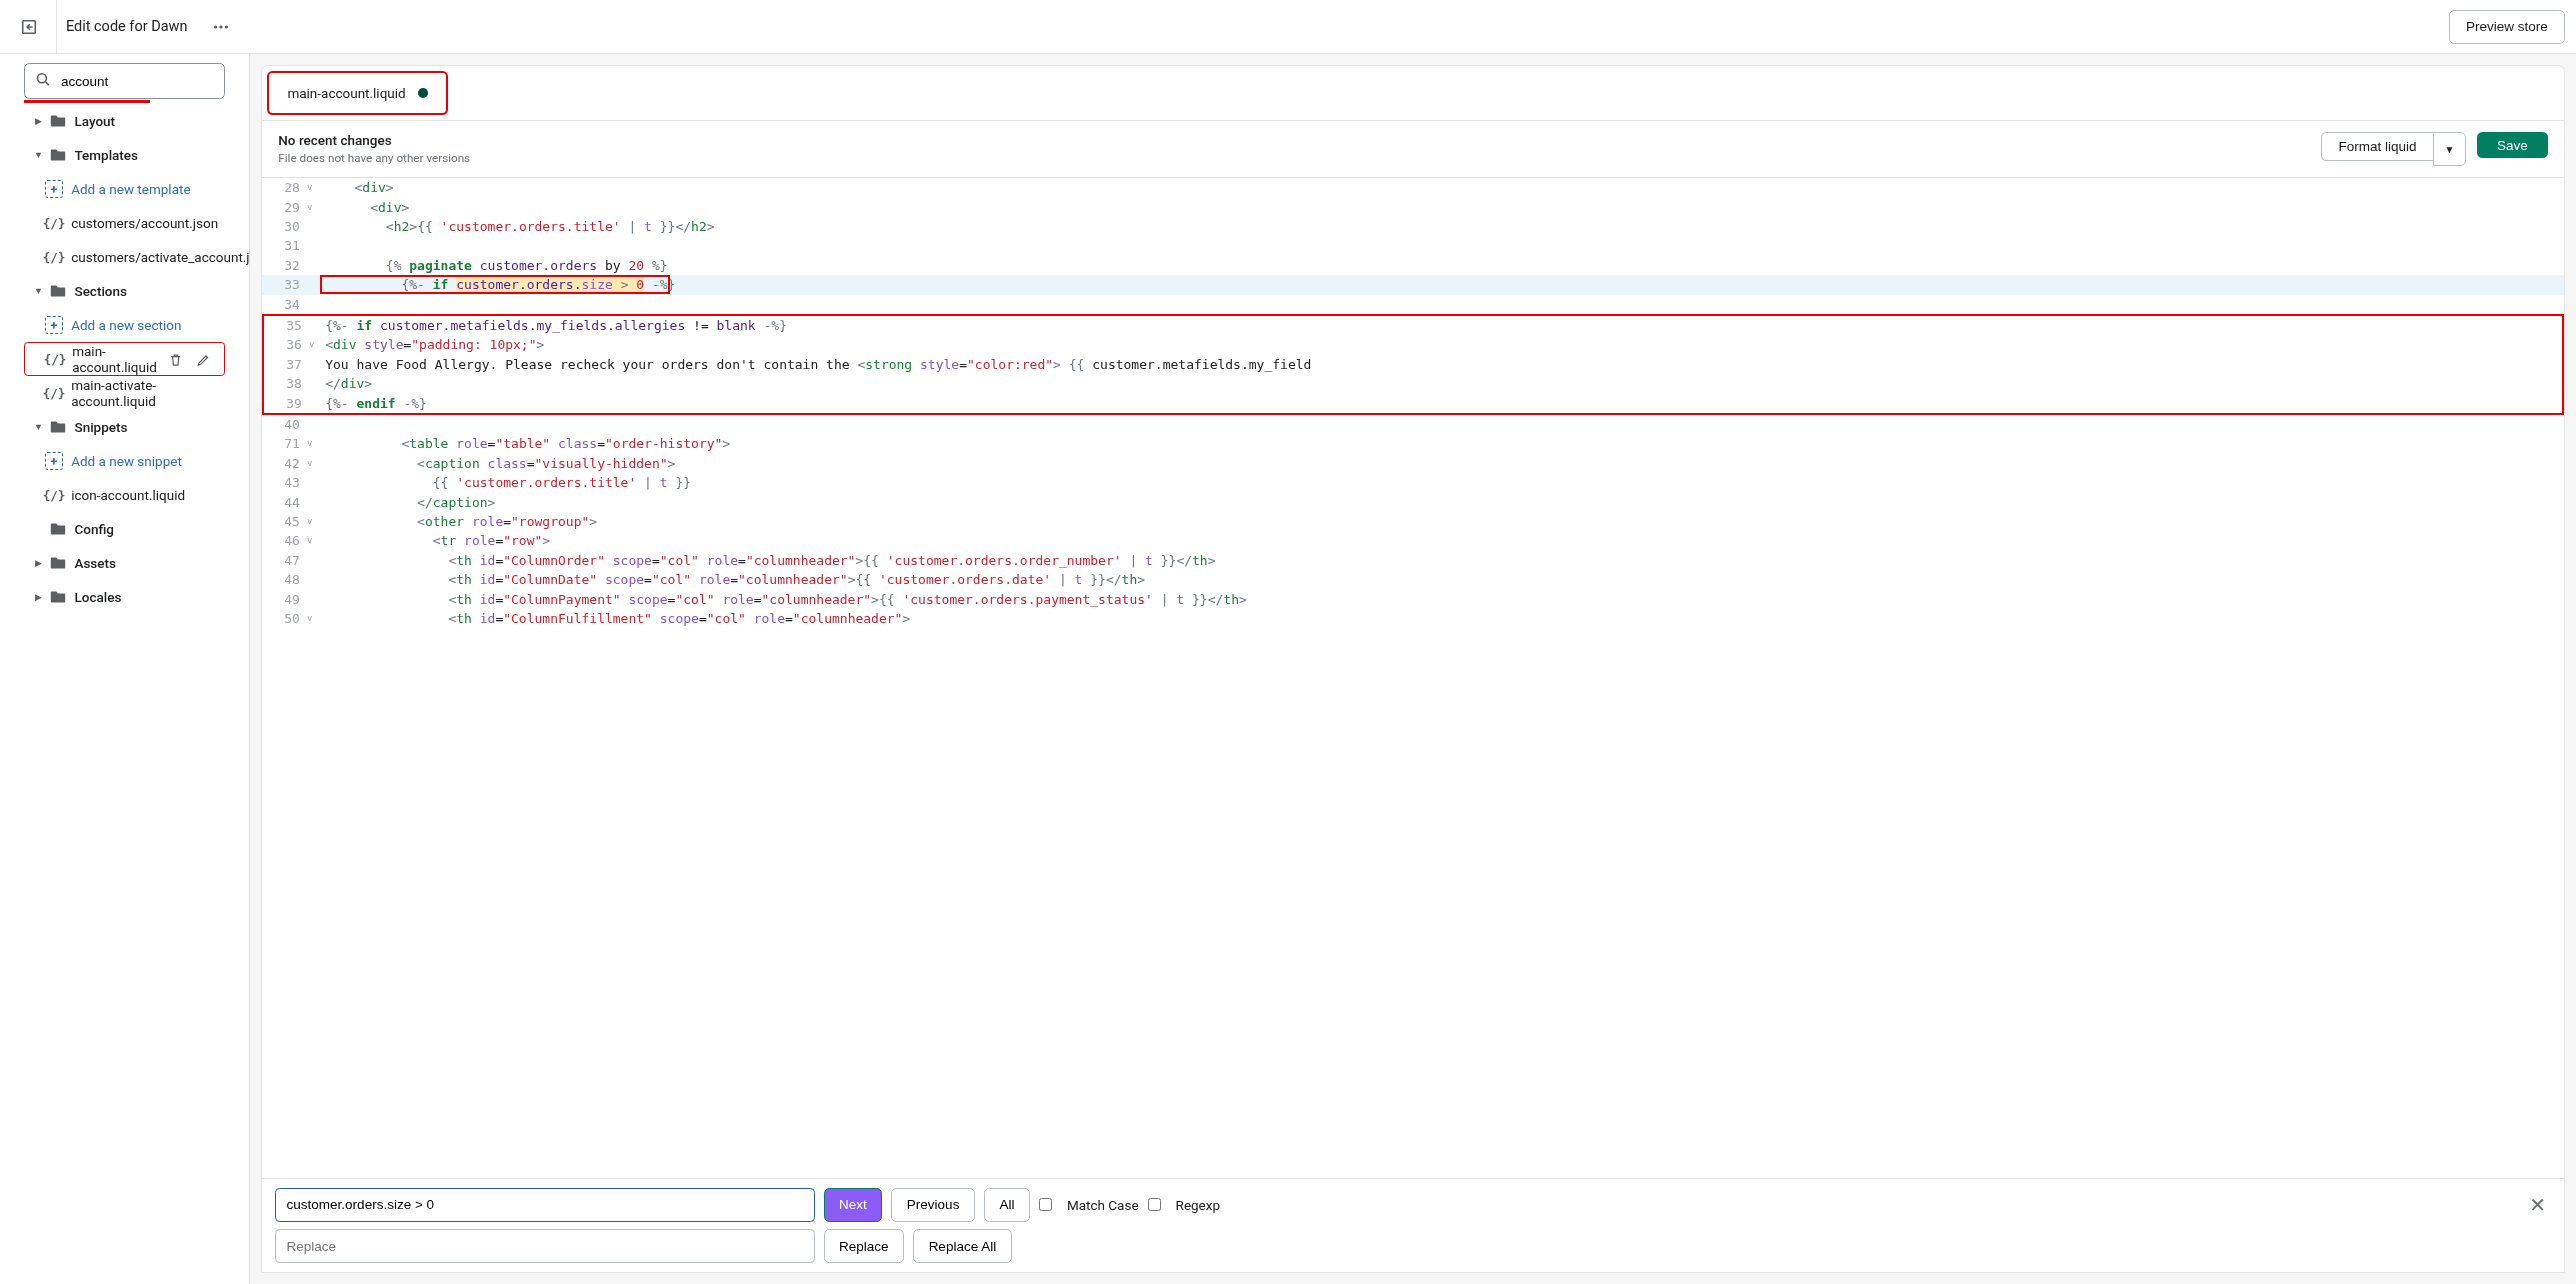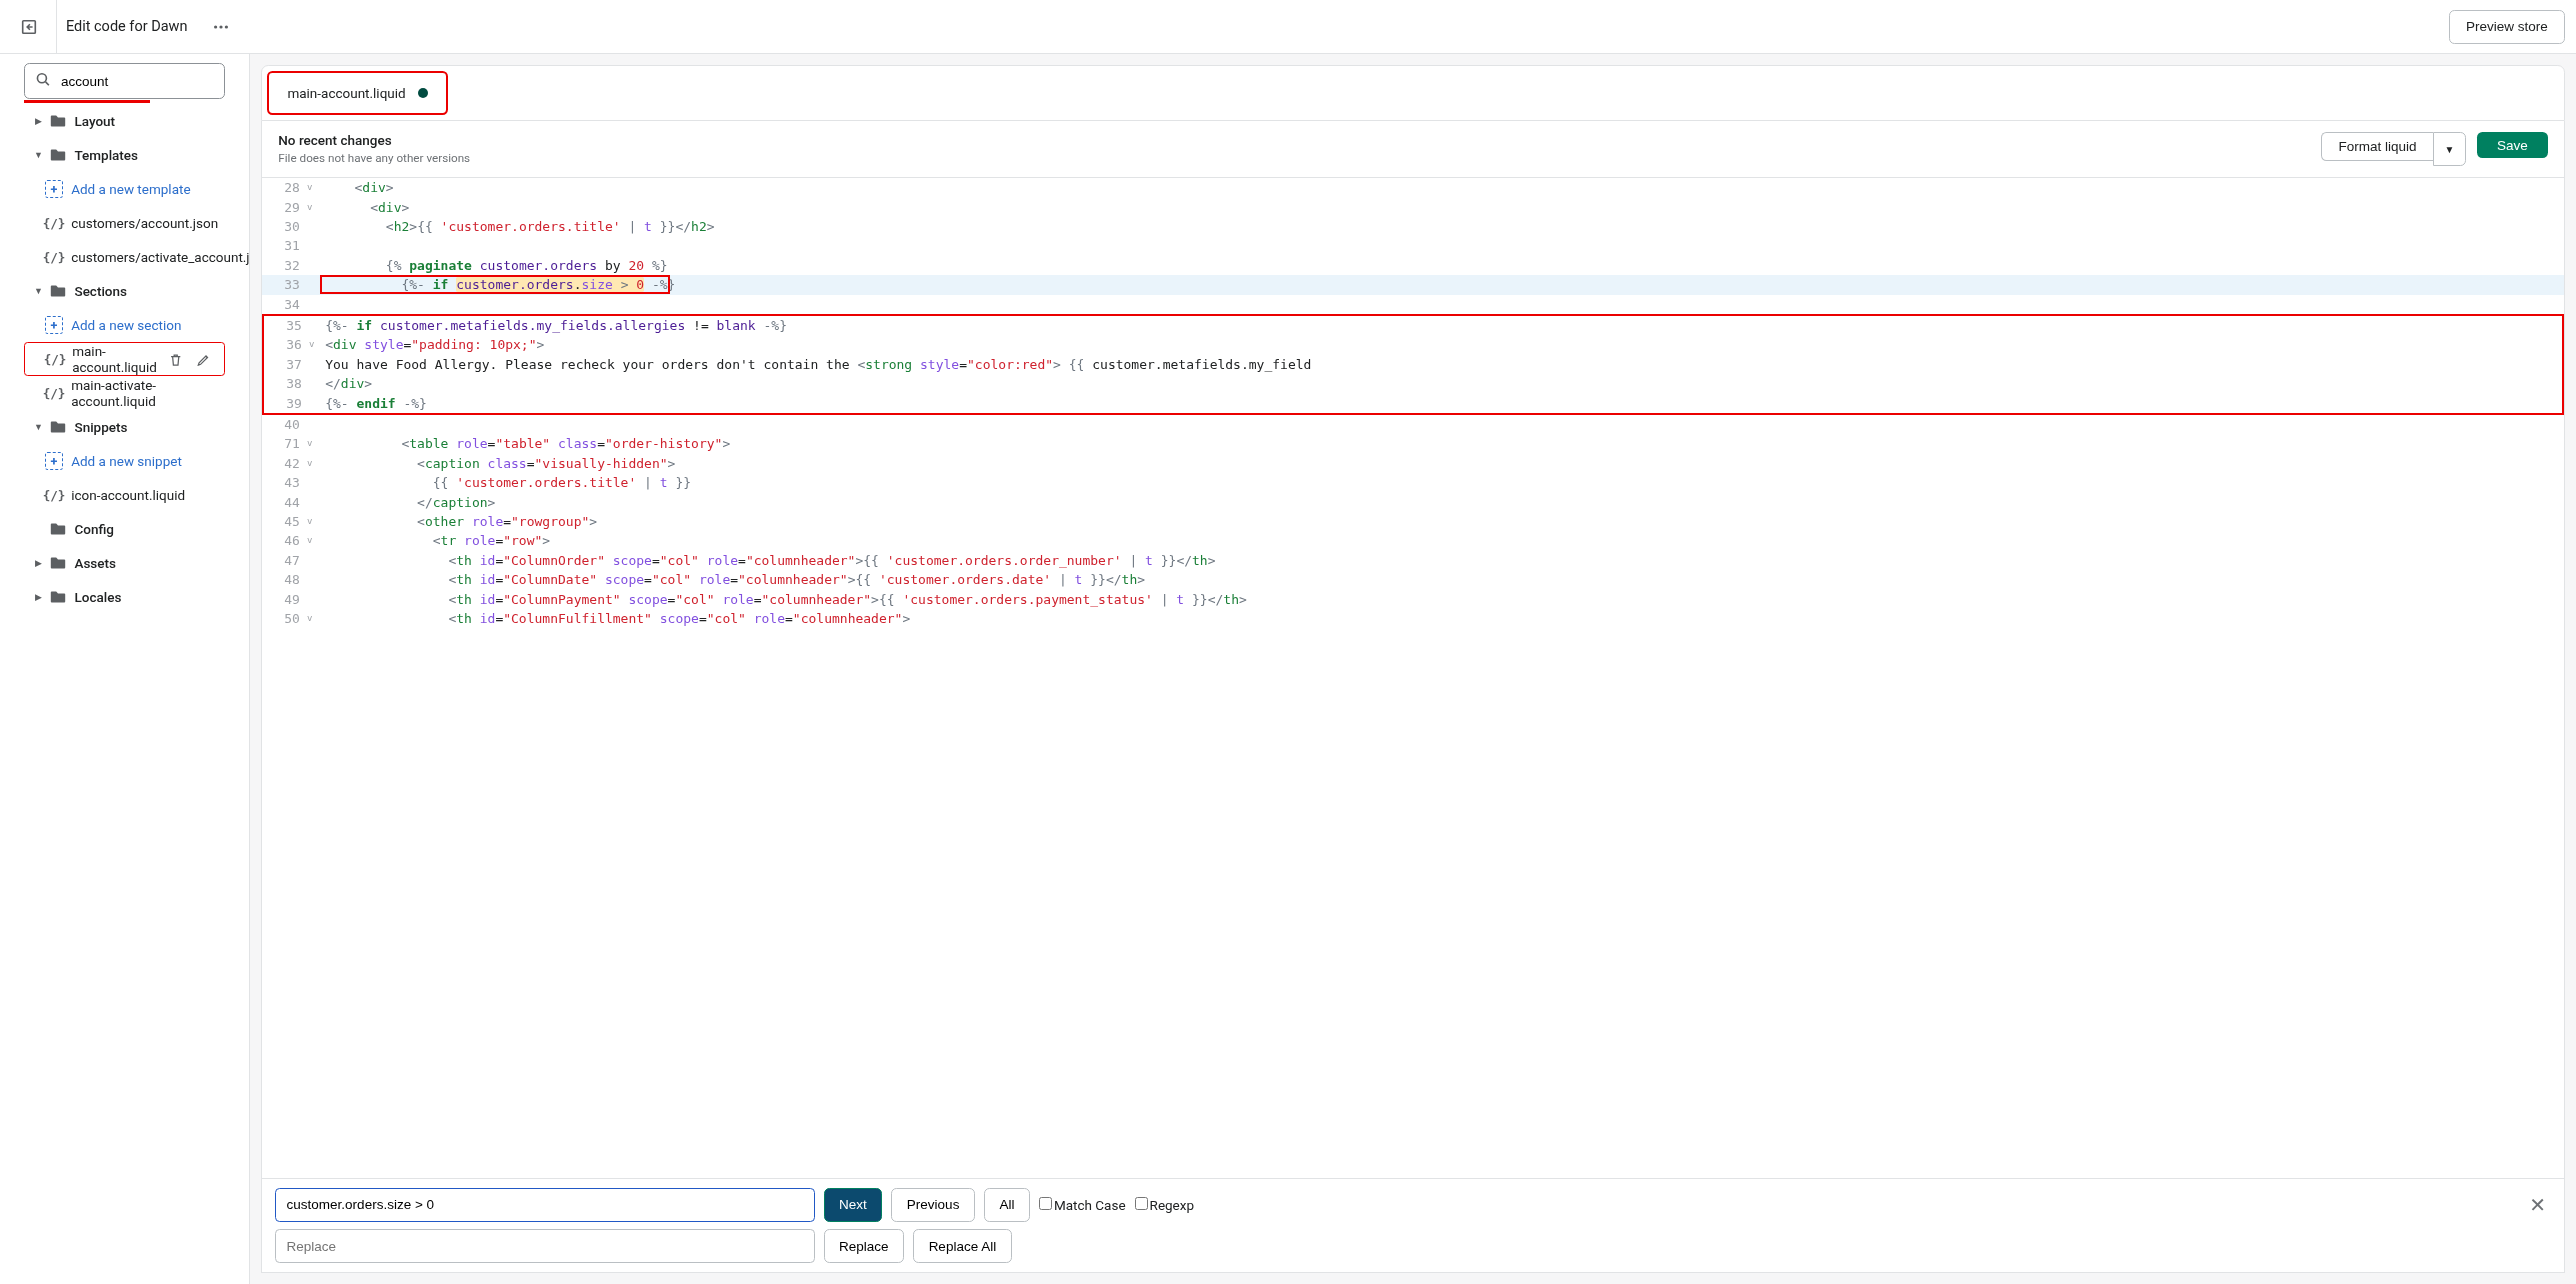--- a/index.html
+++ b/index.html
@@ -72,22 +72,22 @@
 .t-filter { color: #8250df; }
 .t-op { color: #6e7781; }
 .sel-hl { background: #ffe8b3; border-radius: 1.8px; }
 
 
 .find-bar { margin: 0 11px 11px 11px; background: #fff; border: 0.9px solid #e1e3e5; border-top: none; padding: 9px 12.6px; display: flex; flex-direction: column; gap: 7.2px; }
 .find-row { display: flex; align-items: center; gap: 9px; }
 .find-input { width: 540px; height: 34px; padding: 0 11px; border: 1.8px solid #2158c5; border-radius: 4.5px; font-size: 13.5px; }
 .find-input.replace { border: 0.9px solid #babfc3; }
 .fbtn { height: 34px; padding: 0 14.5px; background: #fff; border: 0.9px solid #babfc3; border-radius: 5.4px; font-size: 13.5px; cursor: pointer; }
-.fbtn.primary { background: #0c4a6e; color: #fff; border-color: #008060; }
-.chk-label { display: flex; align-items: flex-start; gap: 2px; font-size: 13.5px; }
+.fbtn.primary { background: #8b5cf6; color: #fff; border-color: #008060; }
+.chk-label { display: flex; align-items: center; gap: 15px; font-size: 13.5px; }
 .close-find { margin-left: auto; font-size: 20px; color: #6d7175; cursor: pointer; padding: 0 5.4px; }
 </style>
 </head>
 <body>
 
 <div class="topbar">
   <div class="back-btn">
     <svg width="18" height="18" viewBox="0 0 20 20" fill="none" stroke="#5c5f62" stroke-width="1.8">
         <rect x="3" y="3" width="14" height="14" rx="1"></rect>
         <path d="M11 7l-3 3 3 3M8 10h6"></path>

